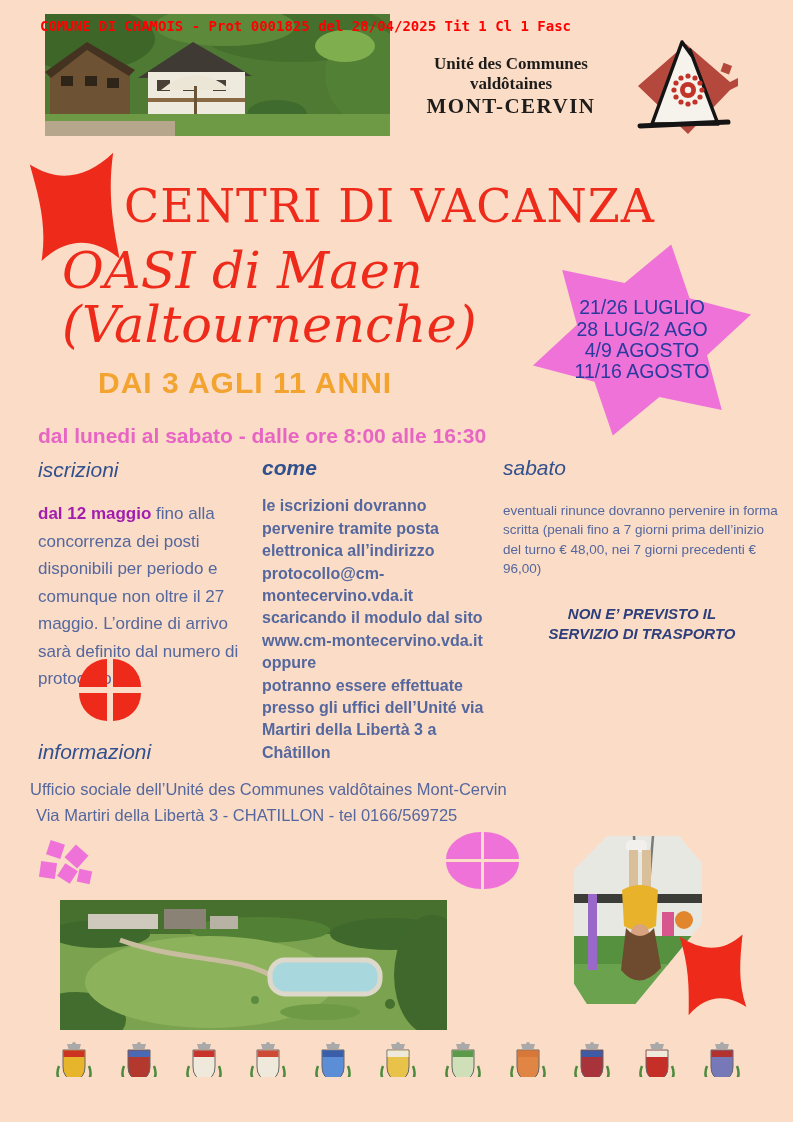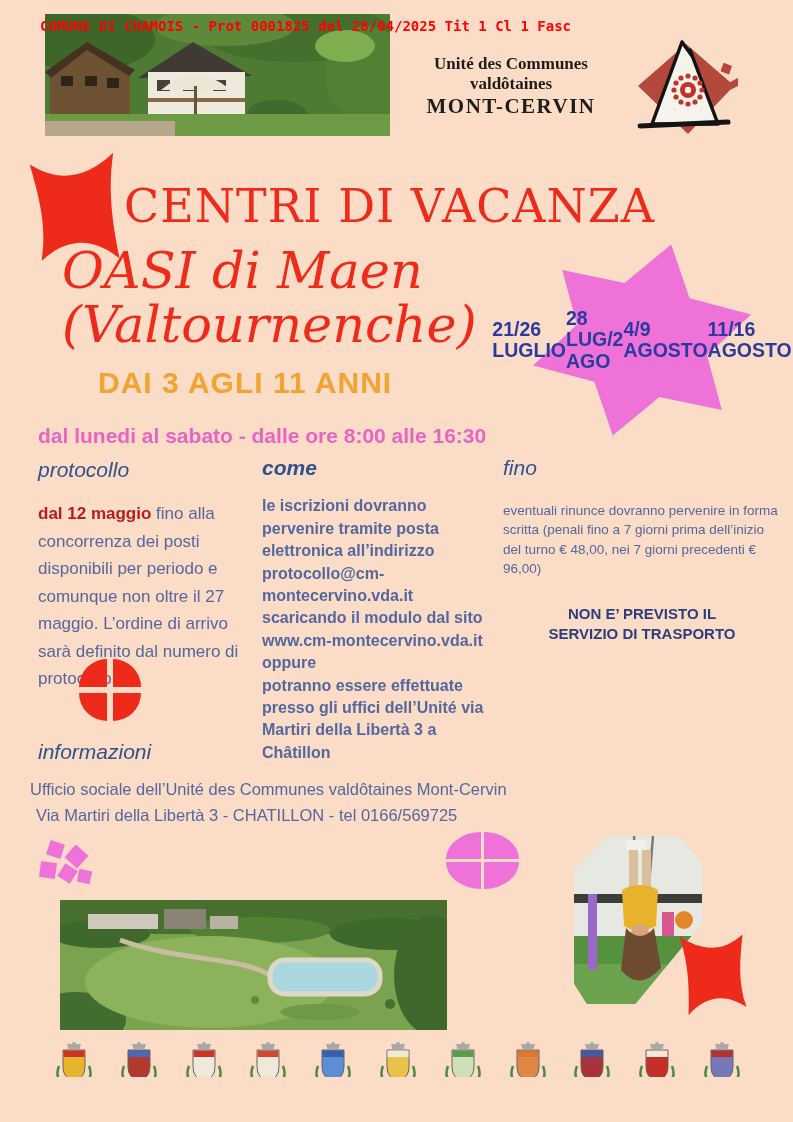--- a/index.html
+++ b/index.html
@@ -22,37 +22,37 @@
   .title-main{left:124px;top:148px;font-family:"DejaVu Serif",serif;font-size:46px;
               color:#ee2a1b;letter-spacing:1px;white-space:nowrap;margin-top:31px;}
   .place{left:62px;top:244px;font-family:"DejaVu Serif",serif;font-style:italic;
          font-size:51px;color:#ee2a1b;line-height:1.06;}
   .ages{left:98px;top:366px;font-size:30px;font-weight:bold;color:#f2a330;letter-spacing:1px;}
 
   
   .star{left:528px;top:240px;width:228px;height:200px;}
   .star svg{position:absolute;left:0;top:0;}
   .star-text{position:absolute;left:0;top:0;width:100%;height:100%;display:flex;
-             align-items:center;justify-content:center;
-             font-size:19.5px;font-weight:bold;color:#2b3a9e;line-height:1.1;z-index:2;}
+             flex-direction:column;align-items:center;justify-content:center;
+             font-size:19.5px;font-weight:normal;color:#2b3a9e;line-height:1.1;z-index:2;}
 
   .schedule{left:38px;top:424px;font-size:21px;font-weight:bold;color:#e765c3;white-space:nowrap;}
 
   
   .colhead{font-size:21px;font-style:italic;color:#31508e;}
   .col{color:#54679e;}
   .col p{margin:13px 0 0 0;}
   .col-1{left:38px;top:453px;width:214px;font-size:17px;line-height:1.62;}
   .col-2{left:262px;top:453px;width:226px;font-size:16px;line-height:1.4;font-weight:bold;}
   .col-3{left:503px;top:453px;width:278px;font-size:16px;line-height:1.44;}
-  .bold-blue{font-weight:bold;color:#b91c1c;}
+  .bold-blue{font-weight:bold;color:#a21caf;}
   .prewrap{white-space:pre-line;}
   .note-small{font-size:13.5px;line-height:1.42;margin-top:18px !important;}
   .transport{margin-top:26px !important;text-align:center;font-size:15px;font-weight:bold;
-             color:#2c3e7b;line-height:1.35;}
+             font-style:italic;color:#2c3e7b;line-height:1.35;}
 
   .pinwheel{left:76px;top:656px;width:68px;height:68px;}
 
   
   .info-title{left:38px;top:740px;}
   .info-1{left:30px;top:780px;font-size:16.5px;color:#54679e;white-space:nowrap;}
   .info-2{left:36px;top:806px;font-size:16.5px;color:#54679e;white-space:nowrap;}
 
   
   .diamonds{left:38px;top:840px;width:60px;height:50px;}
@@ -160,34 +160,34 @@
       <div>21/26 LUGLIO</div>
       <div>28 LUG/2 AGO</div>
       <div>4/9 AGOSTO</div>
       <div>11/16 AGOSTO</div>
     </div>
   </div>
 
   <div class="abs schedule">dal lunedi al sabato - dalle ore 8:00 alle 16:30</div>
 
   <div class="abs col col-1">
-    <div class="colhead">protocollo</div>
+    <div class="colhead">iscrizioni</div>
     <p><span class="bold-blue">dal 12 maggio</span><span> fino alla concorrenza dei posti disponibili per periodo e comunque non oltre il 27 maggio. L’ordine di arrivo sarà definito dal numero di protocollo</span></p>
   </div>
 
   <div class="abs col col-2">
     <div class="colhead">come</div>
     <p class="prewrap">le iscrizioni dovranno pervenire tramite posta elettronica all’indirizzo protocollo@cm-montecervino.vda.it
 scaricando il modulo dal sito www.cm-montecervino.vda.it
 oppure
 potranno essere effettuate presso gli uffici dell’Unité via Martiri della Libertà 3 a Châtillon</p>
   </div>
 
   <div class="abs col col-3">
-    <div class="colhead">fino</div>
+    <div class="colhead">sabato</div>
     <p class="note-small">eventuali rinunce dovranno pervenire in forma scritta (penali fino a 7 giorni prima dell’inizio del turno € 48,00, nei 7 giorni precedenti € 96,00)</p>
     <p class="transport prewrap">NON E’ PREVISTO IL
 SERVIZIO DI TRASPORTO</p>
   </div>
 
   <div class="abs pinwheel">
     <svg width="68" height="68" viewBox="0 0 68 68">
       <g fill="#ee2a1b">
         <path d="M37 31 L37 3 A28 28 0 0 1 65 31 Z"></path>
         <path d="M37 31 L37 3 A28 28 0 0 1 65 31 Z" transform="rotate(90 34 34)"></path>

